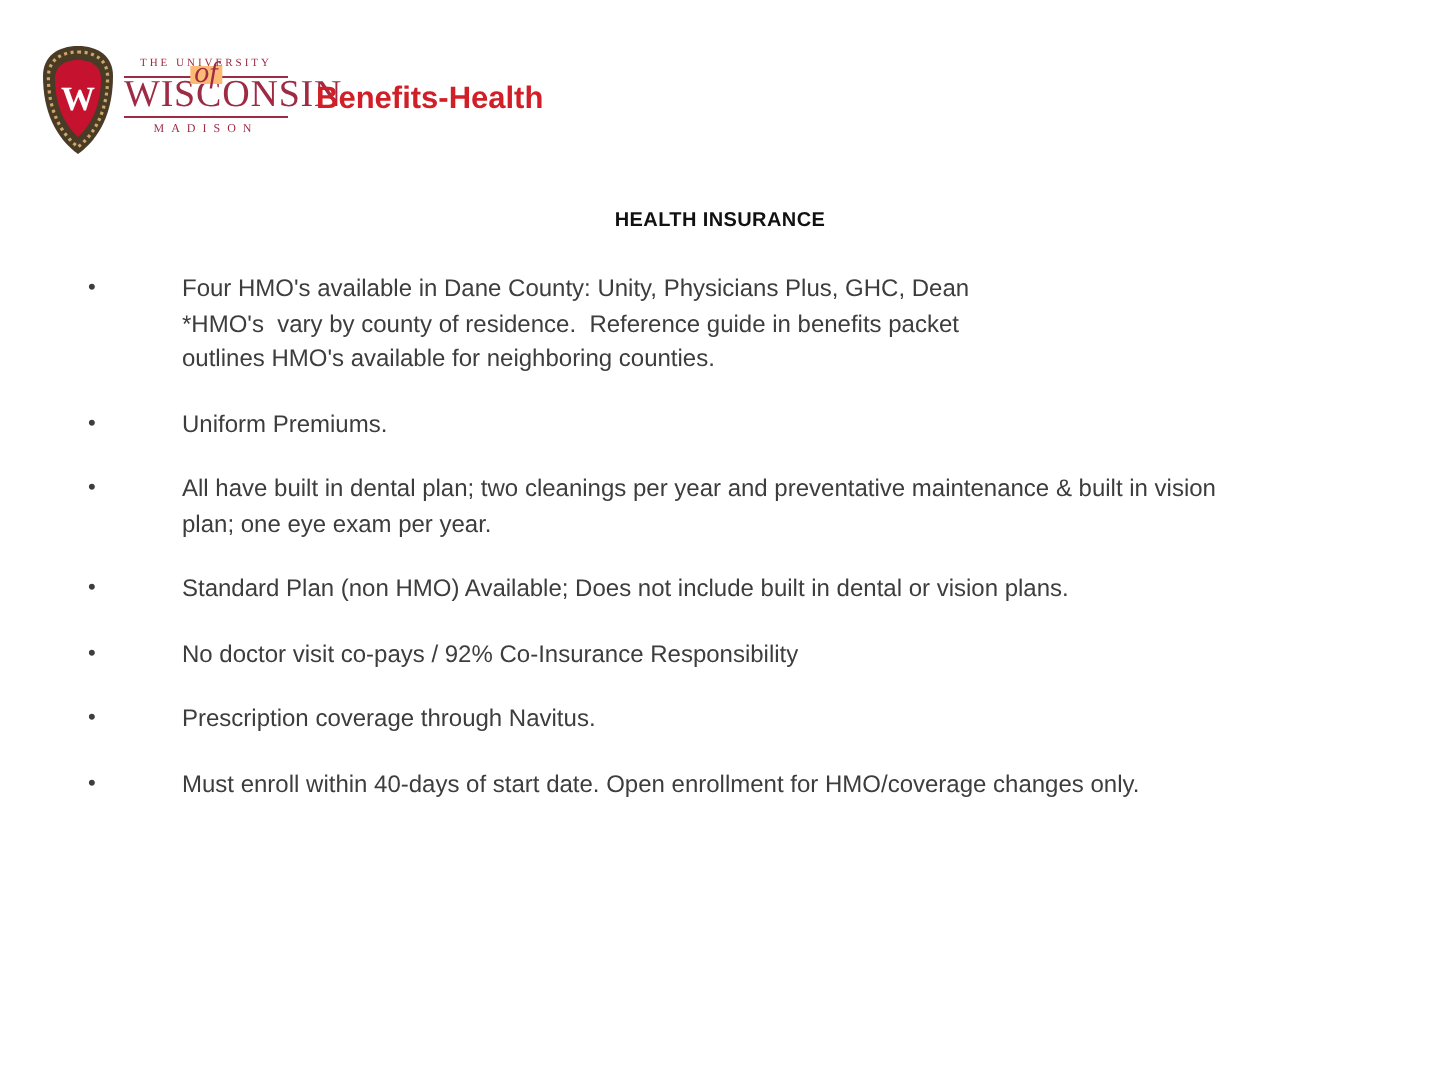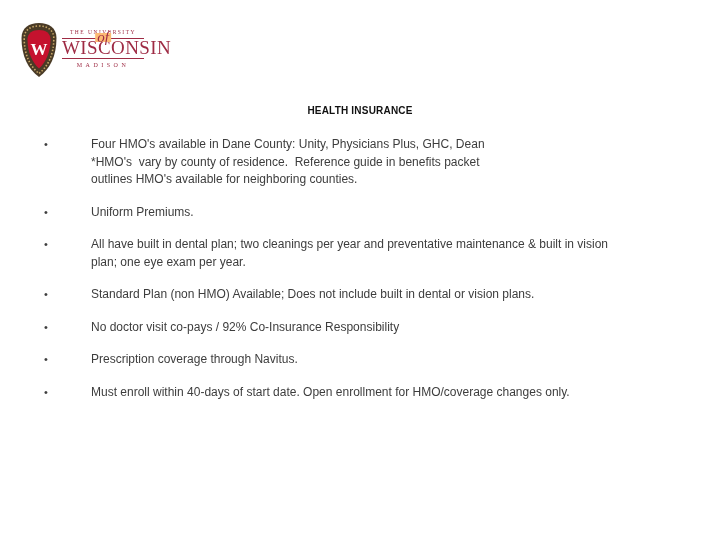--- a/index.html
+++ b/index.html
@@ -129,20 +129,21 @@
     </svg>
     <div class="uw-wordmark">
       <div class="uw-the-university">THE UNIVERSITY</div>
       <div class="uw-of">of</div>
       <div class="uw-wisconsin">WISCONSIN</div>
       <div class="uw-madison">MADISON</div>
     </div>
   </div>
 
   <div class="slide-title">
+    <div>Benefits-Health</div>
   </div>
 
   <div class="section-heading">HEALTH INSURANCE</div>
 
   <div class="bullet-list">
 
     <div class="bullet-item">
       <span class="bullet-marker">•</span>
       <div class="bullet-text">Four HMO's available in Dane County: Unity, Physicians Plus, GHC, Dean
 *HMO's  vary by county of residence.  Reference guide in benefits packet

